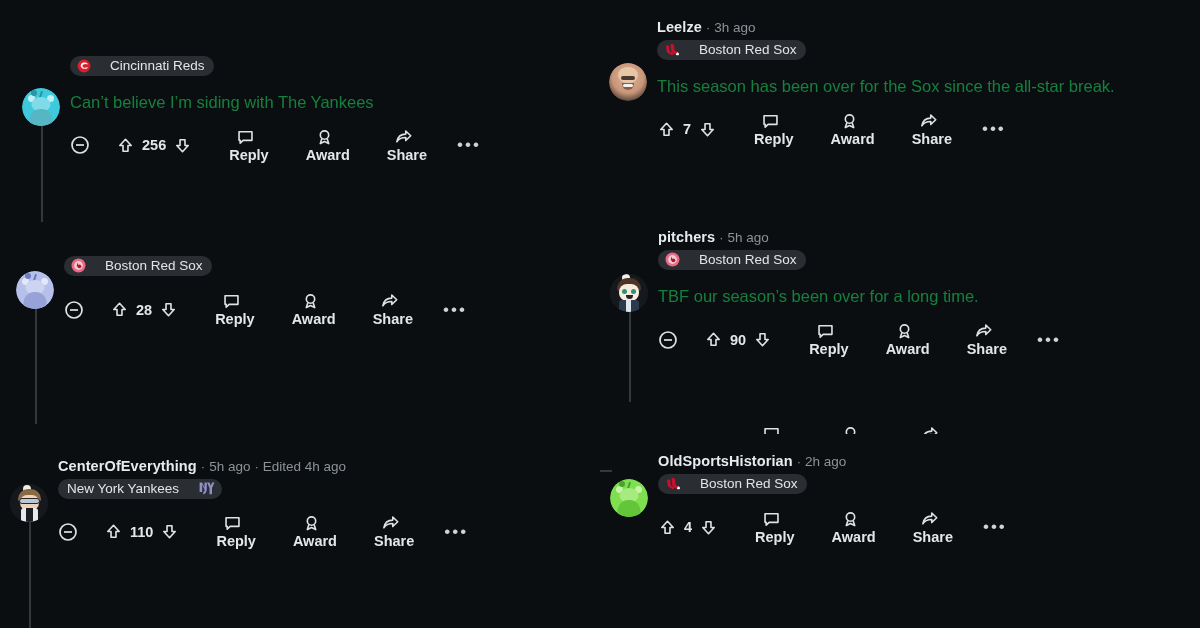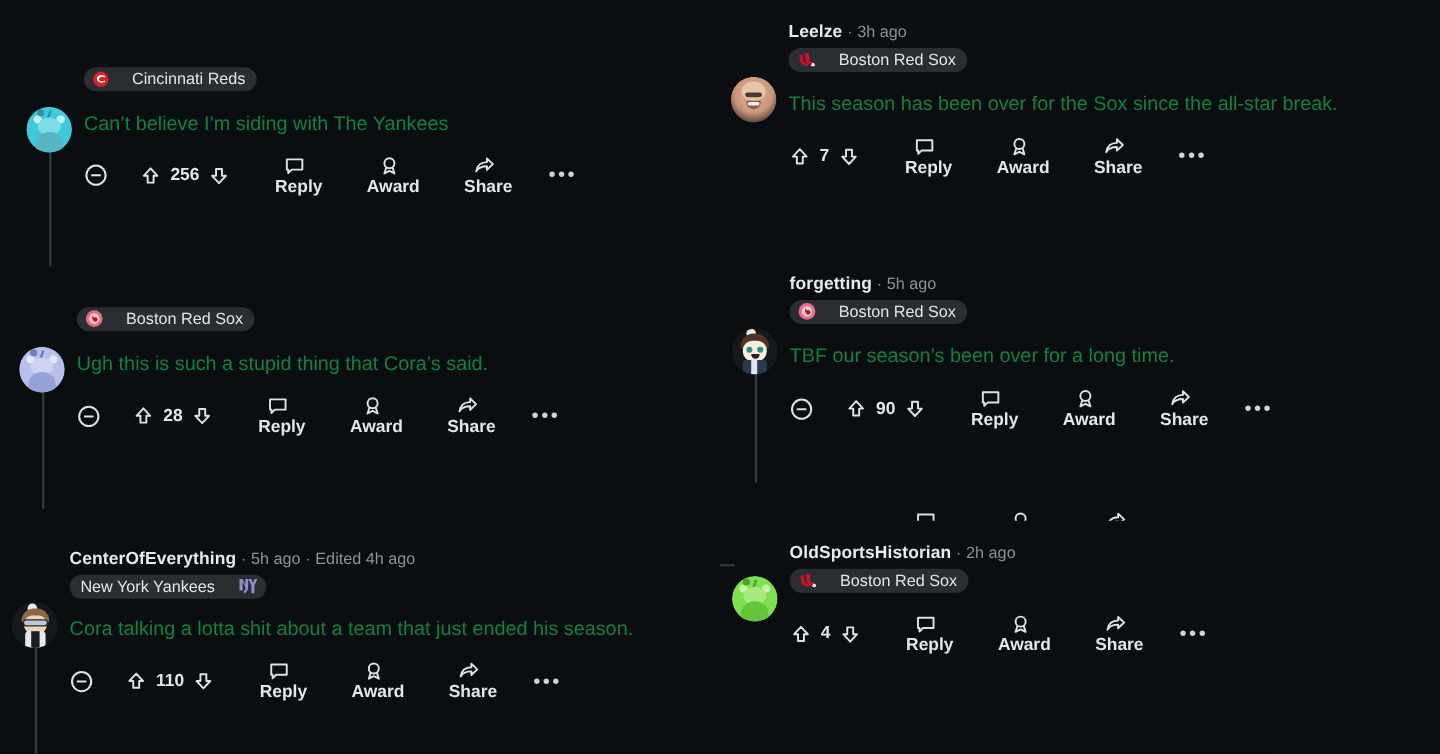--- a/index.html
+++ b/index.html
@@ -200,21 +200,20 @@
             <span class="flair-ico">
               <svg width="15" height="15" viewBox="0 0 15 15">
                 <circle cx="7.5" cy="7.5" r="7" fill="#e86a84"></circle>
                 <circle cx="7.5" cy="7.5" r="4.4" fill="#f5c9d2"></circle>
                 <path d="M6.2 4.6 l1.6 3.4 l-2.0 .3 z" fill="#b3132a"></path>
                 <circle cx="8.4" cy="8.3" r="1.9" fill="#b3132a"></circle>
               </svg>
             </span>
             <span>Boston Red Sox</span>
           </div>
-          <div class="ctext">Ugh this is such a stupid thing that Cora’s said.</div>
           <div class="actions">
             <span class="act collapse-wrap">
               <svg width="20" height="20" viewBox="0 0 20 20">
                   <circle class="ico" cx="10" cy="10" r="8"></circle>
                   <line class="ico" x1="6" y1="10" x2="14" y2="10"></line>
                 </svg>
             </span>
             <span class="votes gap-m">
               <span>
                 <svg width="19" height="19" viewBox="0 0 20 20">
@@ -273,21 +272,20 @@
             <span>New York Yankees</span>
             <span class="flair-ico">
               <svg width="17" height="15" viewBox="0 0 17 15">
                 <g fill="#8f8fc9">
                   <path d="M1.6 1.5 h2.6 l2.3 5.0 v-5.0 h2.3 v6.3 c0 3.4 -1.4 5.3 -3.6 5.7 l0 -2.1 c1.0 -.4 1.4 -1.4 1.4 -2.6 l-2.4 -5.3 v7.6 h-2.6 z"></path>
                   <path d="M9.0 1.5 h2.5 l1.3 3.3 l1.3 -3.3 h2.4 l-2.5 5.5 v6.3 h-2.5 v-6.3 z"></path>
                 </g>
               </svg>
             </span>
           </div>
-          <div class="ctext">Cora talking a lotta shit about a team that just ended his season.</div>
           <div class="actions">
             <span class="act collapse-wrap">
               <svg width="20" height="20" viewBox="0 0 20 20">
                   <circle class="ico" cx="10" cy="10" r="8"></circle>
                   <line class="ico" x1="6" y1="10" x2="14" y2="10"></line>
                 </svg>
             </span>
             <span class="votes gap-m">
               <span>
                 <svg width="19" height="19" viewBox="0 0 20 20">
@@ -403,21 +401,21 @@
           <div style="position:absolute;left:7px;top:4px;width:24px;height:13px;border-radius:11px 11px 2px 2px;background:#4e3426;"></div>
           <div style="position:absolute;left:9px;top:10px;width:20px;height:17px;border-radius:8px;background:#f7eddc;"></div>
           <div style="position:absolute;left:12px;top:15px;width:5px;height:5px;border-radius:50%;background:#2f8f7e;"></div>
           <div style="position:absolute;left:21px;top:15px;width:5px;height:5px;border-radius:50%;background:#2f8f7e;"></div>
           <div style="position:absolute;left:16px;top:21px;width:7px;height:4px;border-radius:0 0 4px 4px;background:#2a2024;"></div>
           <div style="position:absolute;left:9px;top:26px;width:20px;height:12px;background:#2b3a4d;border-radius:3px 3px 0 0;"></div>
           <div style="position:absolute;left:16px;top:26px;width:5px;height:12px;background:#dfe6ee;"></div>
         </div>
         <div class="cbody">
           <div>
-            <span class="uname">forgetting</span><span class="dot">·</span><span class="meta">5h ago</span>
+            <span class="uname">pitchers</span><span class="dot">·</span><span class="meta">5h ago</span>
           </div>
           <div class="flair">
             <span class="flair-ico">
               <svg width="15" height="15" viewBox="0 0 15 15">
                 <circle cx="7.5" cy="7.5" r="7" fill="#e86a84"></circle>
                 <circle cx="7.5" cy="7.5" r="4.4" fill="#f5c9d2"></circle>
                 <path d="M6.2 4.6 l1.6 3.4 l-2.0 .3 z" fill="#b3132a"></path>
                 <circle cx="8.4" cy="8.3" r="1.9" fill="#b3132a"></circle>
               </svg>
             </span>

